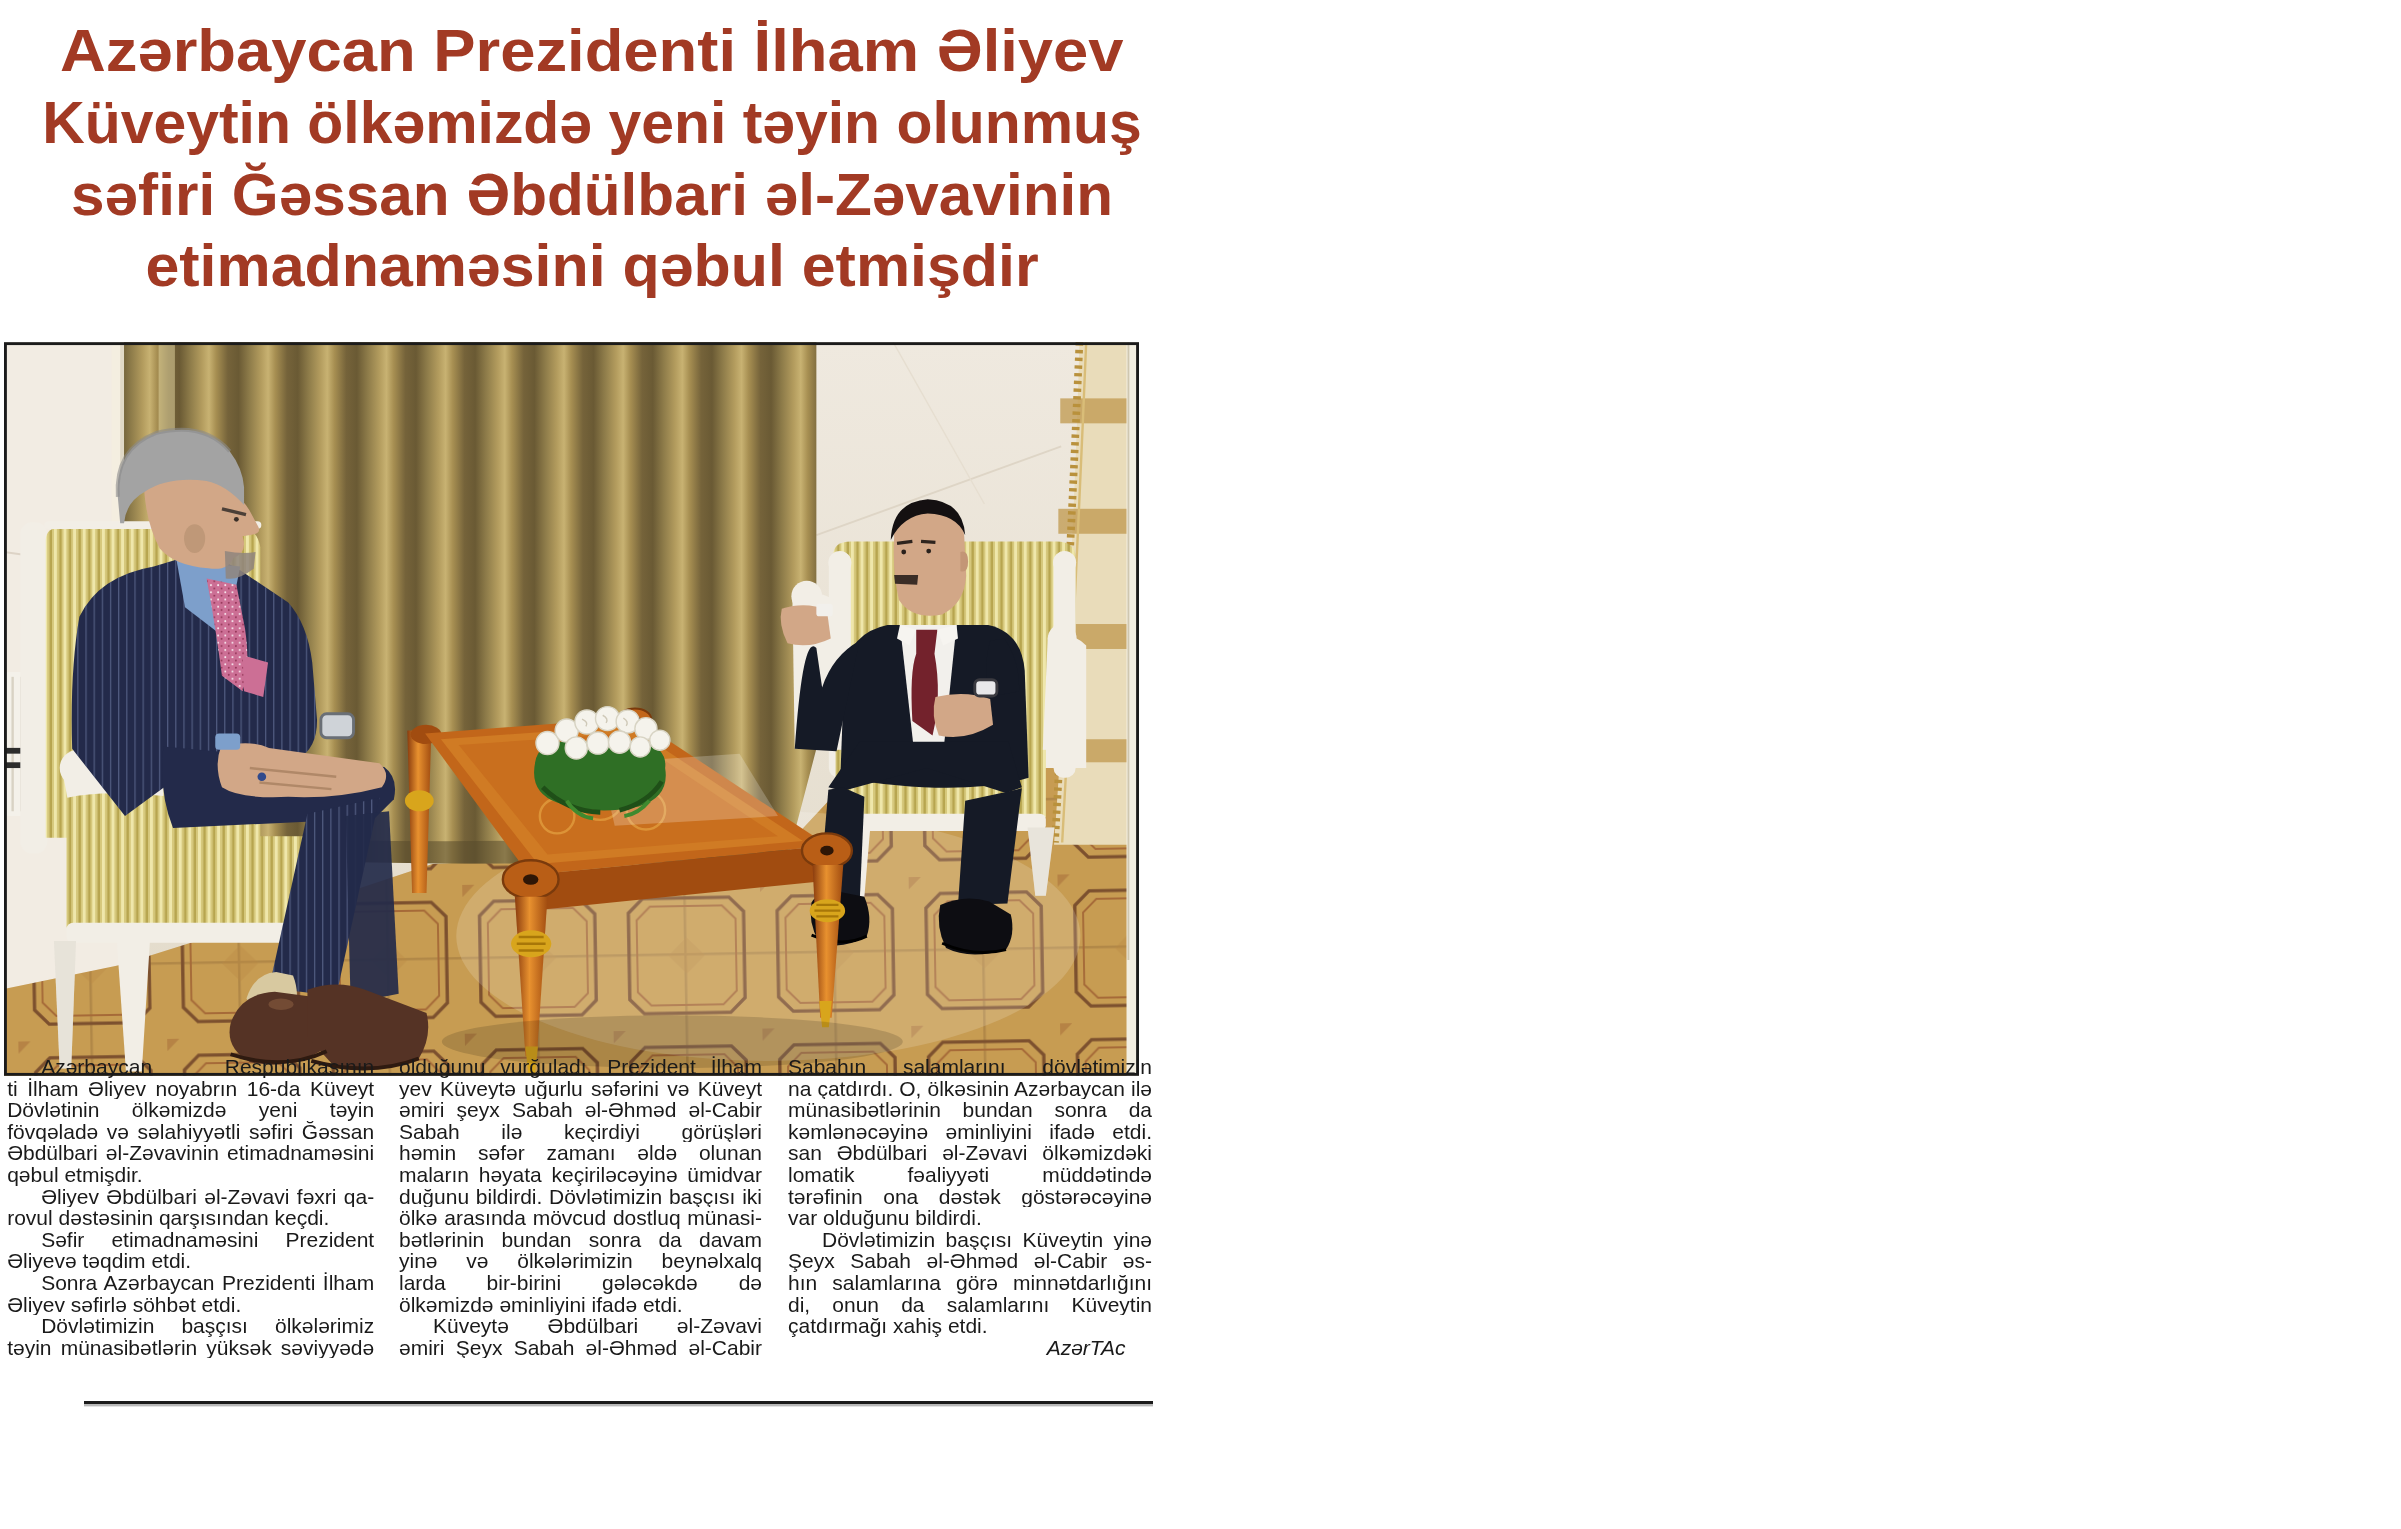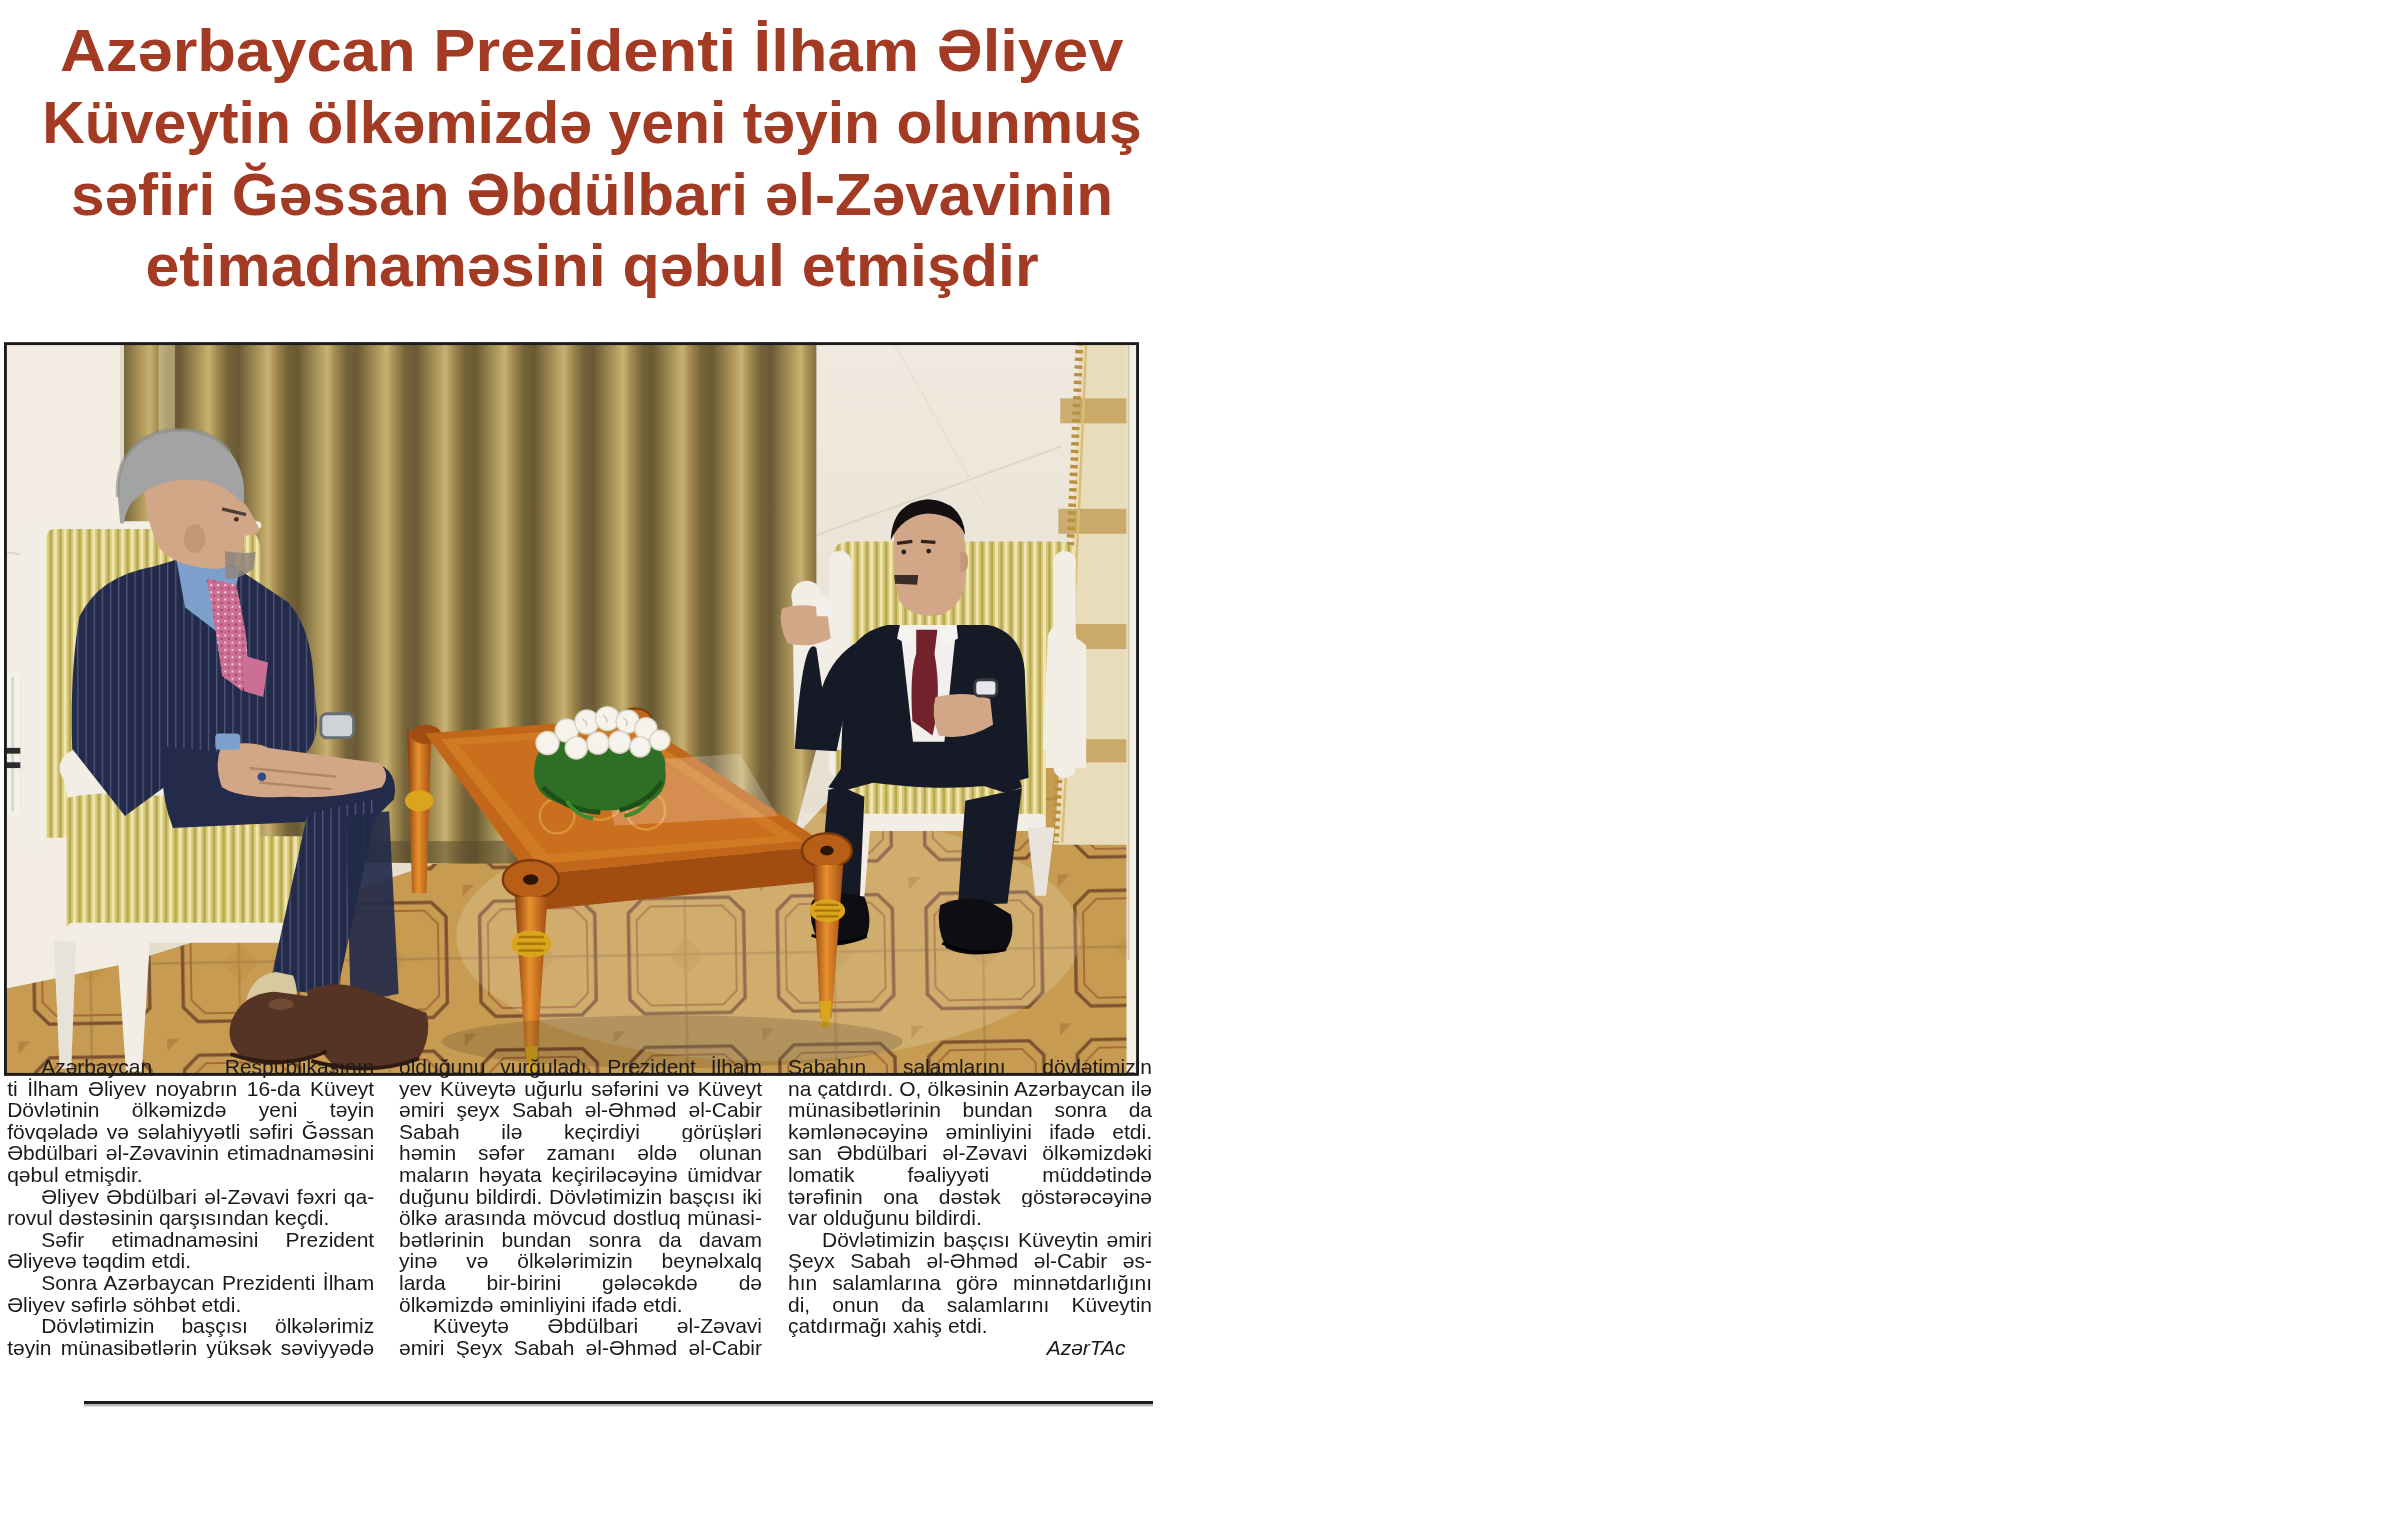--- a/index.html
+++ b/index.html
@@ -327,21 +327,21 @@
     </div>
   <div class="col" id="col2">
       <div class="ln">Sabahın salamlarını dövlətimizin başçısı-</div>
       <div class="ln">na çatdırdı. O, ölkəsinin Azərbaycan ilə</div>
       <div class="ln">münasibətlərinin bundan sonra da möh-</div>
       <div class="ln">kəmlənəcəyinə əminliyini ifadə etdi. Ğəs-</div>
       <div class="ln">san Əbdülbari əl-Zəvavi ölkəmizdəki dip-</div>
       <div class="ln">lomatik fəaliyyəti müddətində Azərbaycan</div>
       <div class="ln">tərəfinin ona dəstək göstərəcəyinə ümid-</div>
       <div class="ln end">var olduğunu bildirdi.</div>
-      <div class="ln ind">Dövlətimizin başçısı Küveytin əmiri</div>
+      <div class="ln ind">Dövlətimizin başçısı Küveytin yinə</div>
       <div class="ln">Şeyx Sabah əl-Əhməd əl-Cabir əs-Saba-</div>
       <div class="ln">hın salamlarına görə minnətdarlığını bildir-</div>
       <div class="ln">di, onun da salamlarını Küveytin əmirinə</div>
       <div class="ln end">çatdırmağı xahiş etdi.</div>
       <div class="ln agency end">AzərTAc</div>
     </div>
 
   <div id="rule"></div>
 </div>
 

